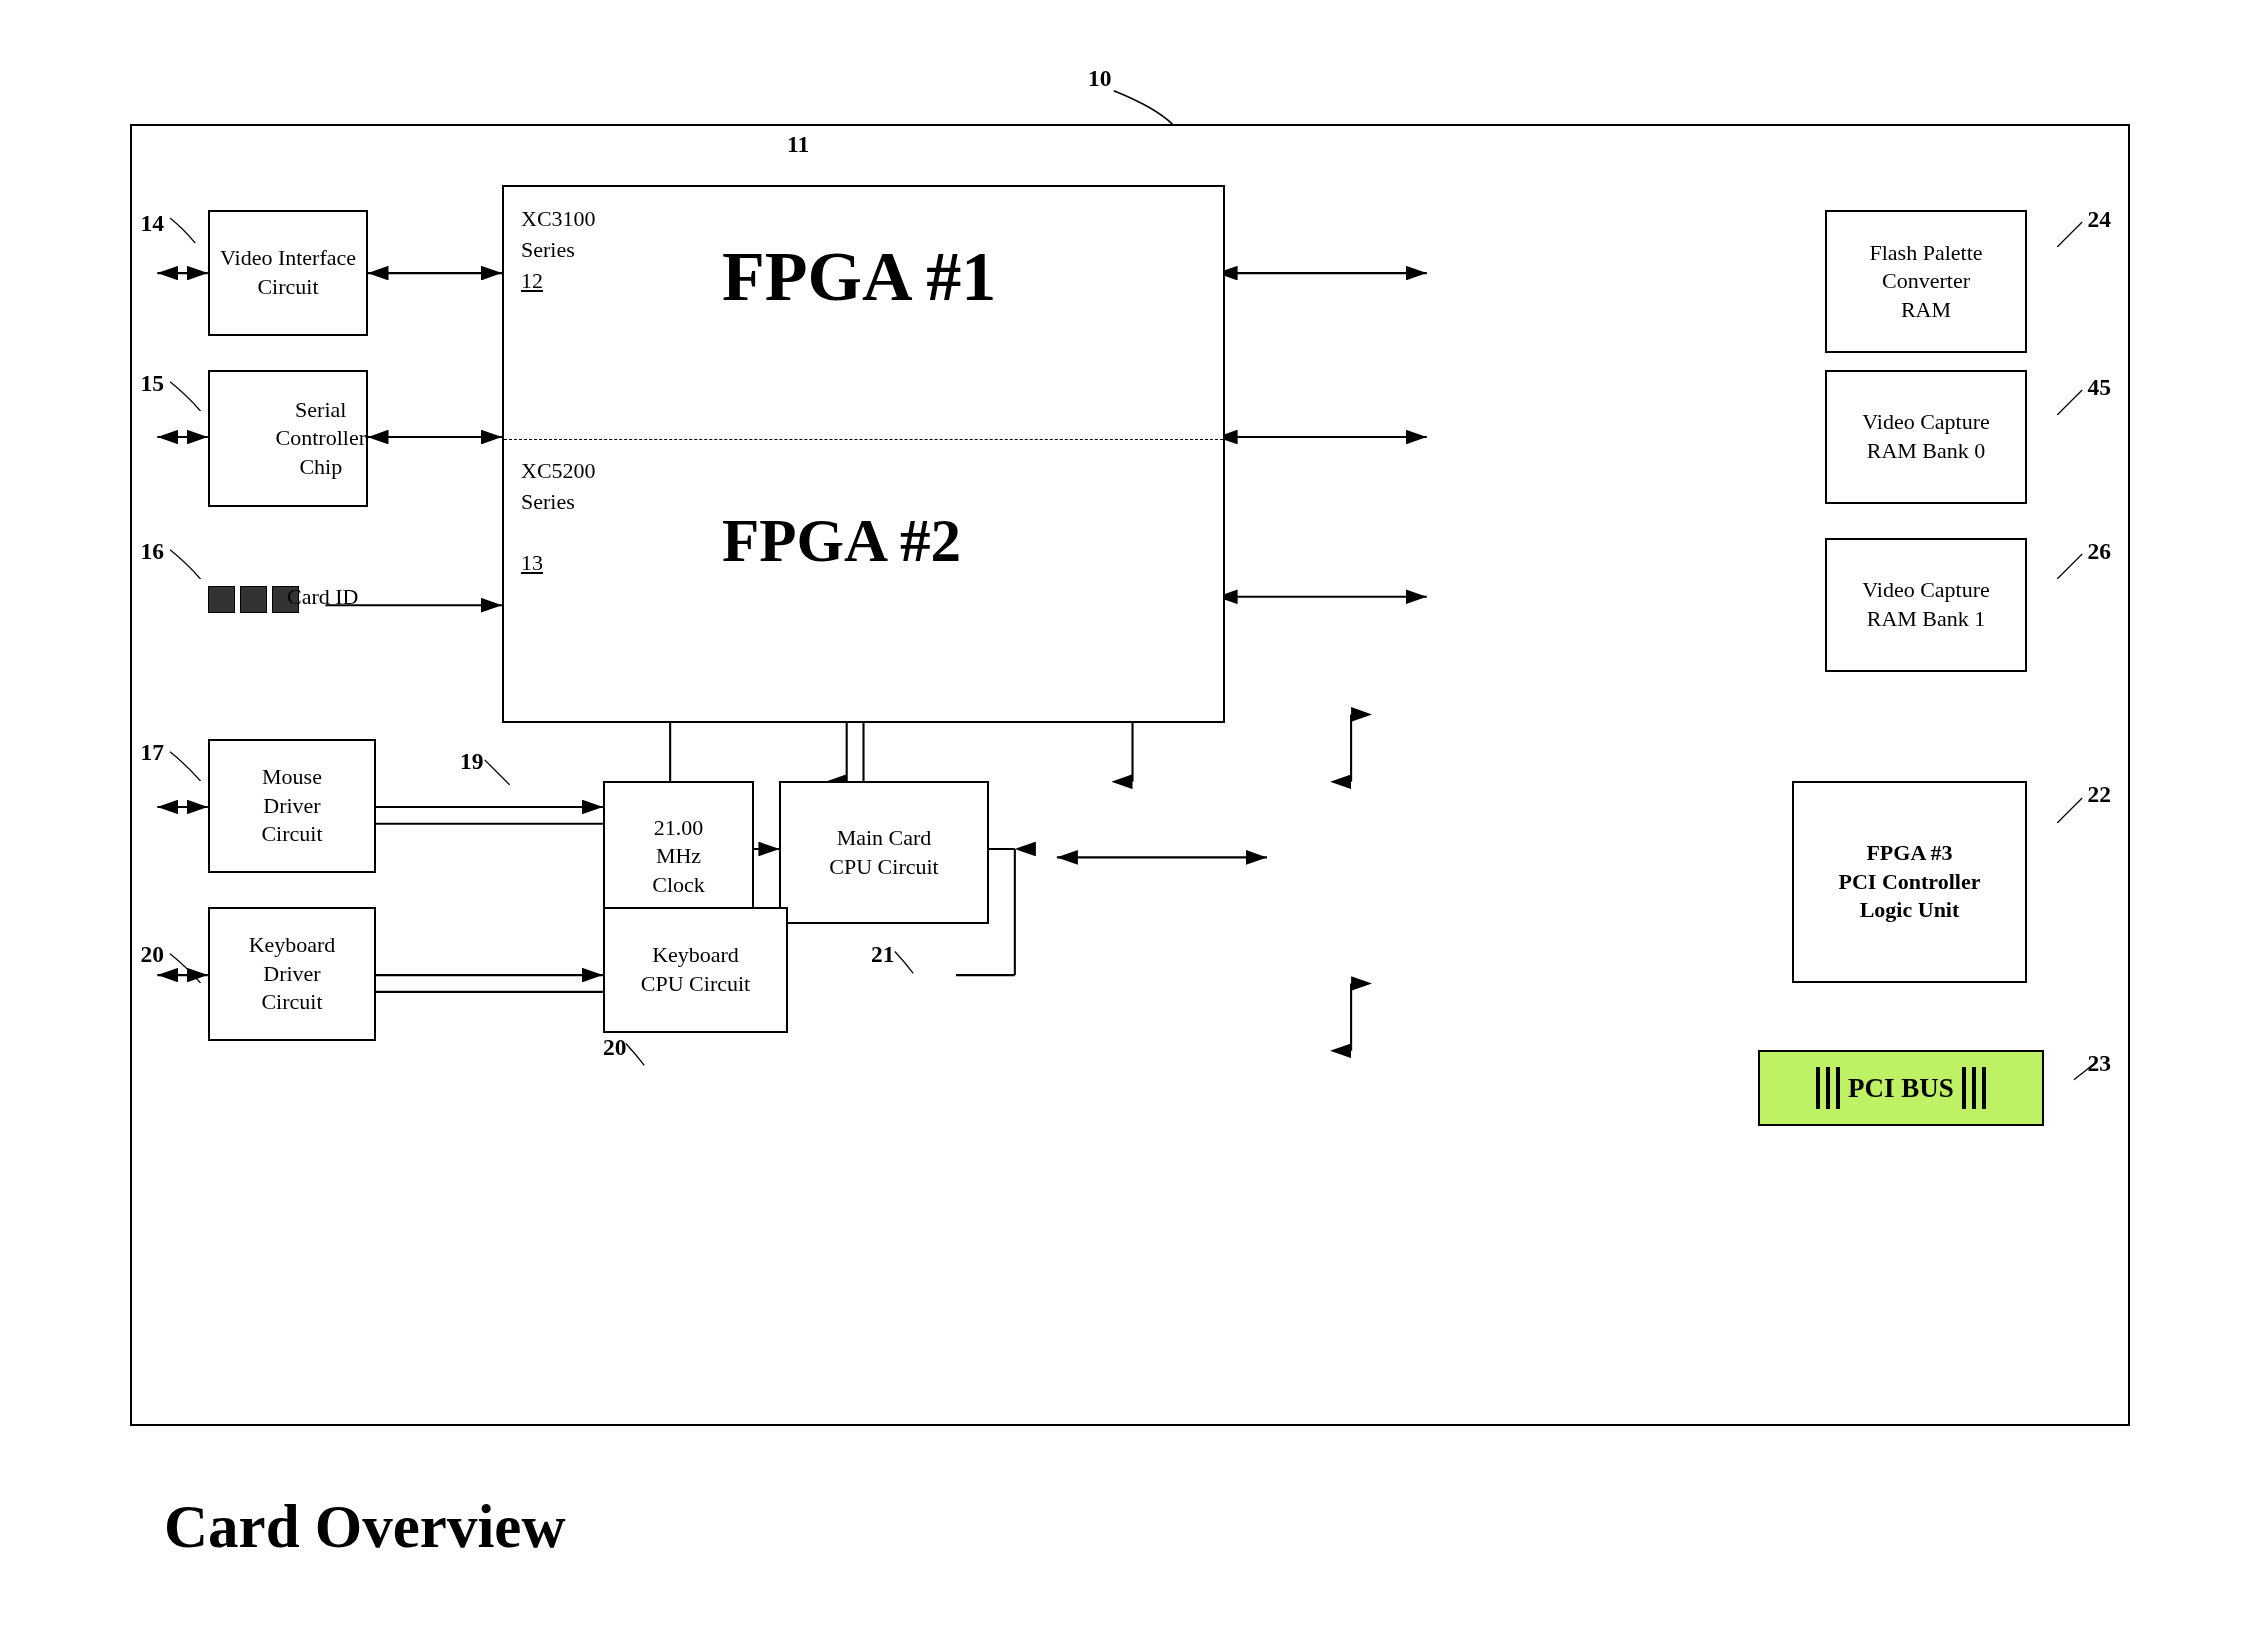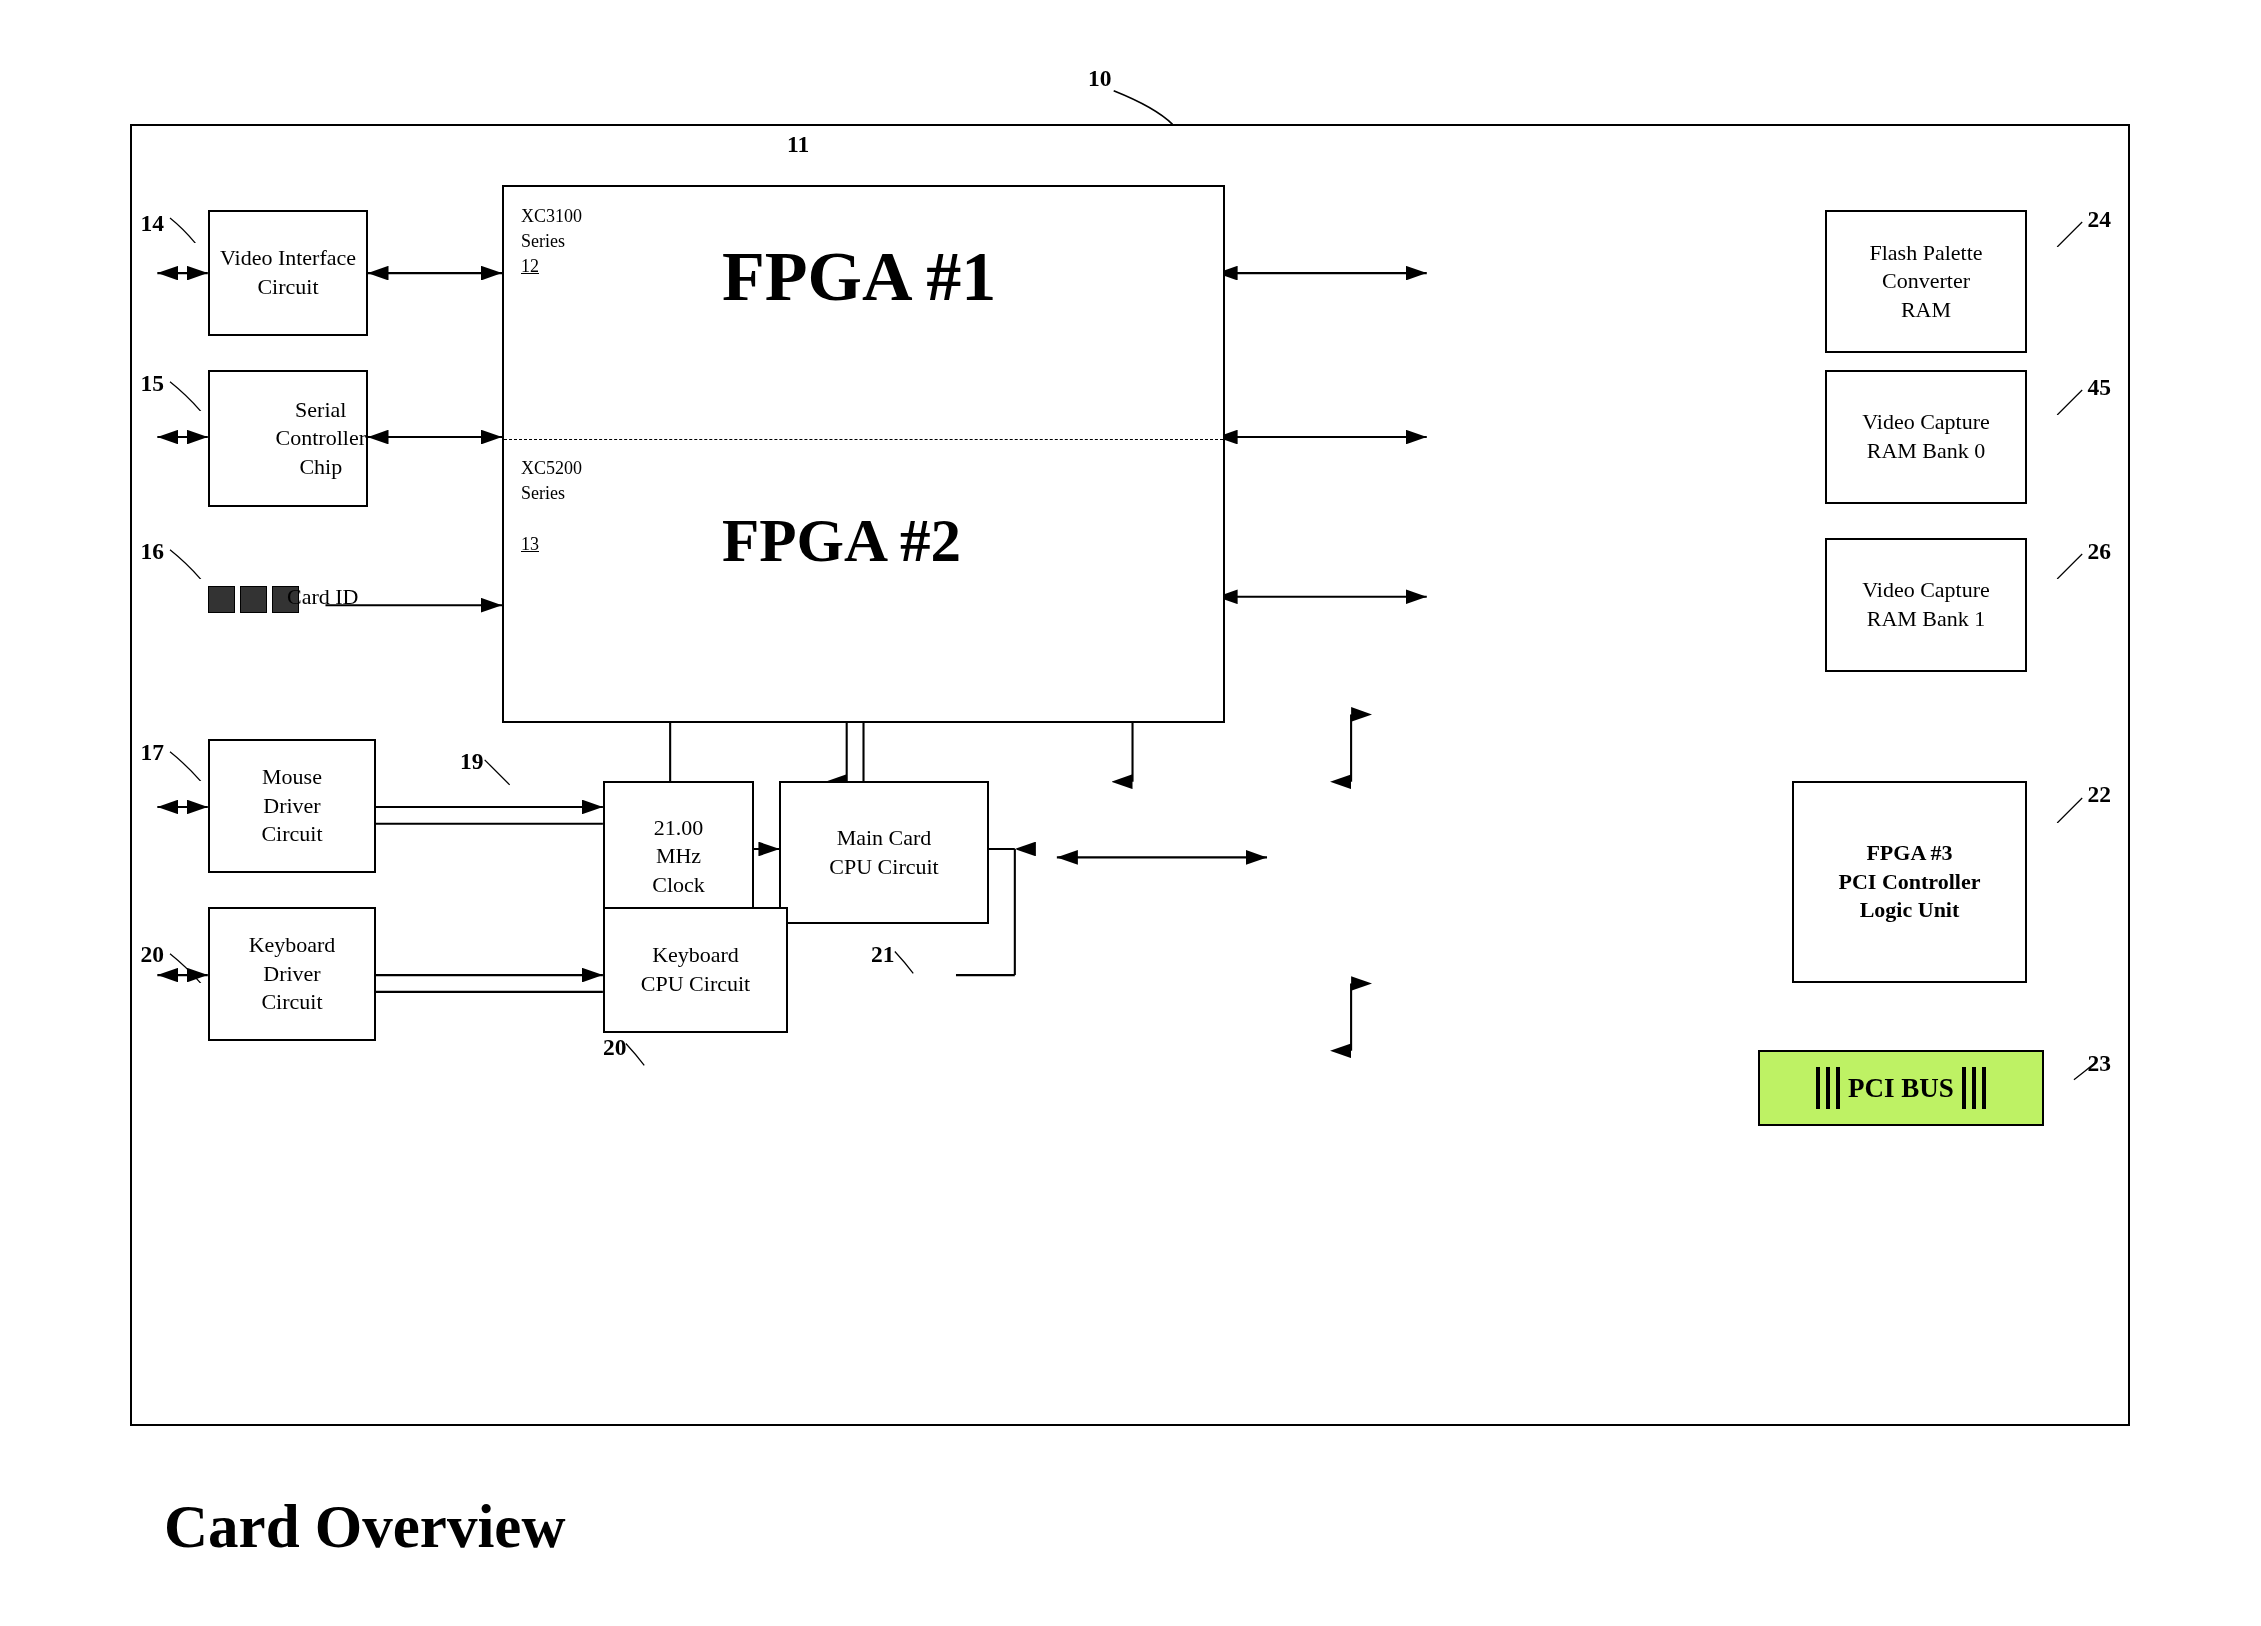--- a/index.html
+++ b/index.html
@@ -165,29 +165,29 @@
 
     </svg>
 
     <span class="ref-label" style="top: 5px; left: 655px;">11</span>
     <svg style="position:absolute;top:0;left:0;width:168px;height:67px;pointer-events:none;" viewBox="0 0 200 80" width="168" height="67">
       <path d="M 820 38 Q 850 55 870 70" stroke="#000" stroke-width="1.5" fill="none"></path>
     </svg>
 
     <div class="fpga1-box" style="position:absolute;top:59px;left:370px;width:723px;height:538px;border:2.5px solid #000;">
 
-      <div style="position:absolute;top:17px;left:17px;font-size:18px;font-family:'Times New Roman',serif;line-height:1.4;">
+      <div style="position:absolute;top:17px;left:17px;font-size:22px;font-family:'Times New Roman',serif;line-height:1.4;">
         XC3100<br>Series<br><span class="underline">12</span>
       </div>
 
       <div style="position:absolute;top:50px;left:218px;font-size:70px;font-family:'Times New Roman',serif;font-weight:bold;">FPGA  #1</div>
 
       <div style="position:absolute;top:252px;left:0;width:100%;border-top:1.7px dashed #000;"></div>
 
-      <div style="position:absolute;top:269px;left:17px;font-size:18px;font-family:'Times New Roman',serif;line-height:1.4;">
+      <div style="position:absolute;top:269px;left:17px;font-size:22px;font-family:'Times New Roman',serif;line-height:1.4;">
         XC5200<br>Series<br><br><span class="underline">13</span>
       </div>
 
       <div style="position:absolute;top:319px;left:218px;font-size:61px;font-family:'Times New Roman',serif;font-weight:bold;">FPGA  #2</div>
     </div>
 
     <span class="ref-label" style="top: 84px; left: 8.4px;">14</span>
     <svg style="position:absolute;top:67px;left:0;width:101px;height:50px;pointer-events:none;" viewBox="0 0 120 60" width="101" height="50">
       <path d="M 45 30 Q 70 50 90 80" stroke="#000" stroke-width="1.5" fill="none"></path>
     </svg>

